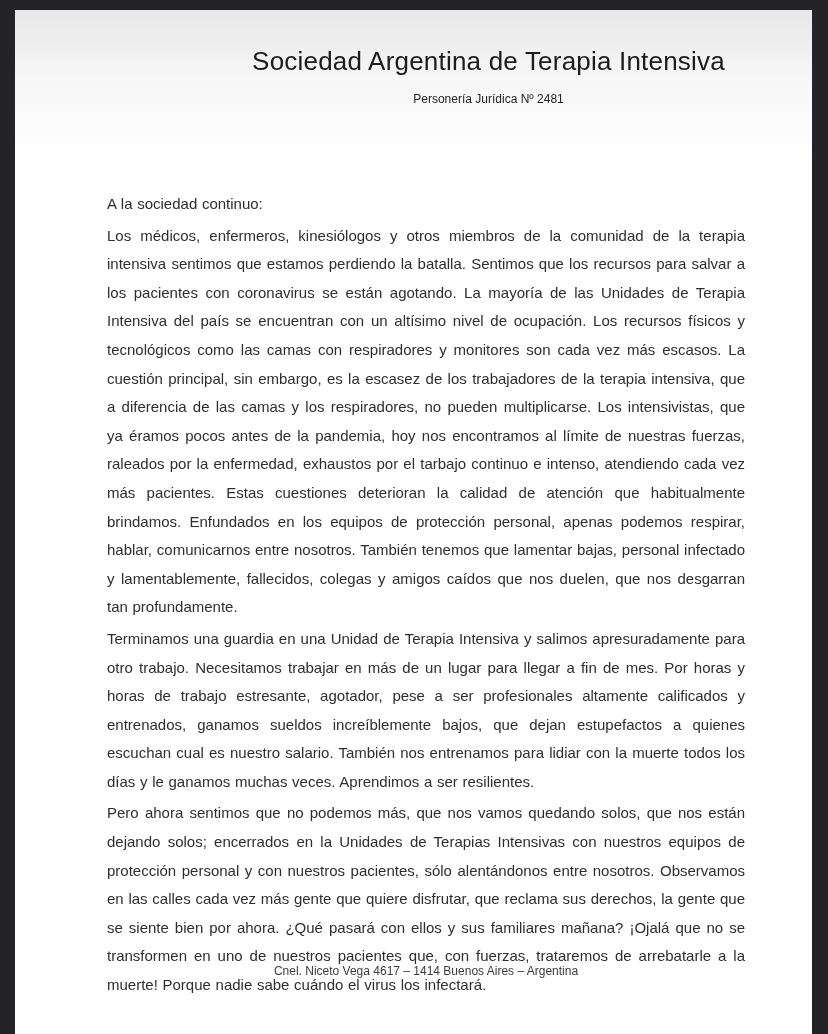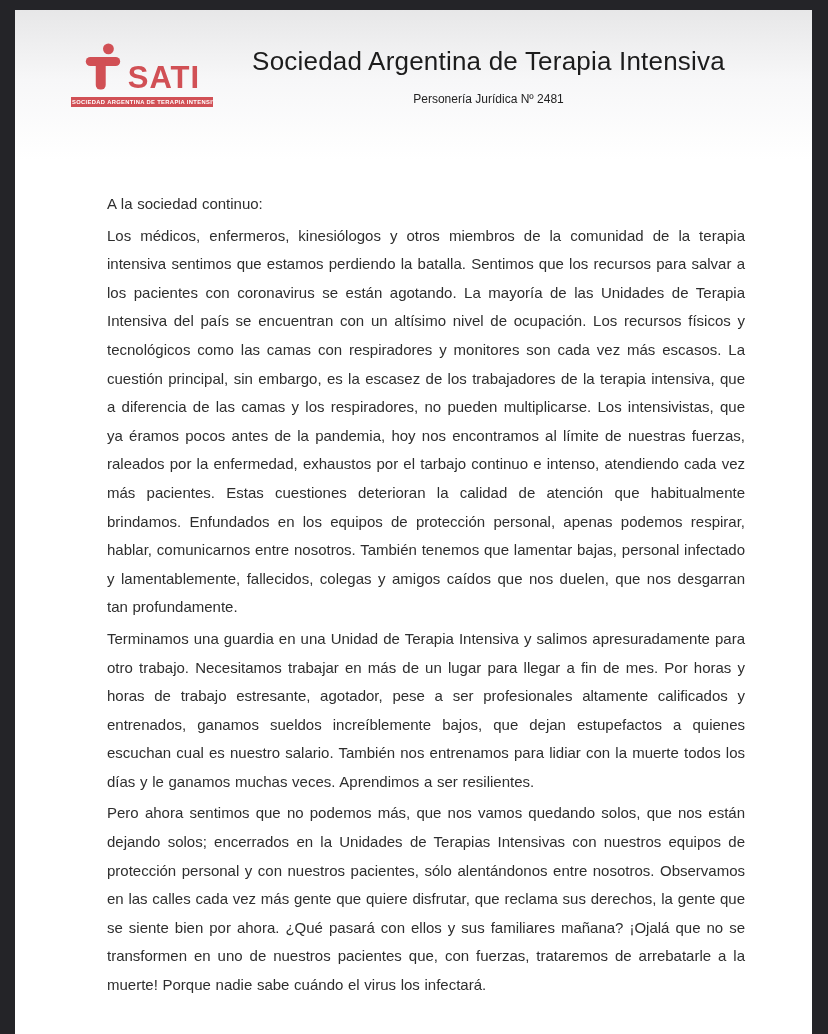--- a/index.html
+++ b/index.html
@@ -86,42 +86,30 @@
     text-decoration:underline;
     cursor:pointer;
   }
 </style>
 </head>
 <body>
 
 <div class="page">
 
   <div class="header">
-    <div class="logo">
-      <div class="logo-top">
-        <span>
-          <svg viewBox="0 0 42 52" width="38" height="48" aria-hidden="true">
-            <circle cx="27" cy="7" r="6" fill="var(--brand)"></circle>
-            <rect x="2" y="16" width="38" height="10" rx="5" fill="var(--brand)"></rect>
-            <rect x="13" y="16" width="11" height="36" rx="5" fill="var(--brand)"></rect>
-          </svg>
-        </span>
-        <span class="logo-sati">SATI</span>
-      </div>
-      <div class="logo-banner">SOCIEDAD ARGENTINA DE TERAPIA INTENSIVA</div>
-    </div>
     <div class="header-titles">
       <h1 class="doc-title">Sociedad Argentina de Terapia Intensiva</h1>
       <div class="doc-subtitle">Personería Jurídica Nº 2481</div>
     </div>
   </div>
 
   <div class="letter">
     <p>A la sociedad continuo:</p>
     <p>Los médicos, enfermeros, kinesiólogos y otros miembros de la comunidad de la terapia intensiva sentimos que estamos perdiendo la batalla. Sentimos que los recursos para salvar a los pacientes con coronavirus se están agotando. La mayoría de las Unidades de Terapia Intensiva del país se encuentran con un altísimo nivel de ocupación. Los recursos físicos y tecnológicos como las camas con respiradores y monitores son cada vez más escasos. La cuestión principal, sin embargo, es la escasez de los trabajadores de la terapia intensiva, que a diferencia de las camas y los respiradores, no pueden multiplicarse. Los intensivistas, que ya éramos pocos antes de la pandemia, hoy nos encontramos al límite de nuestras fuerzas, raleados por la enfermedad, exhaustos por el tarbajo continuo e intenso, atendiendo cada vez más pacientes. Estas cuestiones deterioran la calidad de atención que habitualmente brindamos. Enfundados en los equipos de protección personal, apenas podemos respirar, hablar, comunicarnos entre nosotros. También tenemos que lamentar bajas, personal infectado y lamentablemente, fallecidos, colegas y amigos caídos que nos duelen, que nos desgarran tan profundamente.</p>
     <p>Terminamos una guardia en una Unidad de Terapia Intensiva y salimos apresuradamente para otro trabajo. Necesitamos trabajar en más de un lugar para llegar a fin de mes. Por horas y horas de trabajo estresante, agotador, pese a ser profesionales altamente calificados y entrenados, ganamos sueldos increíblemente bajos, que dejan estupefactos a quienes escuchan cual es nuestro salario. También nos entrenamos para lidiar con la muerte todos los días y le ganamos muchas veces. Aprendimos a ser resilientes.</p>
     <p>Pero ahora sentimos que no podemos más, que nos vamos quedando solos, que nos están dejando solos; encerrados en la Unidades de Terapias Intensivas con nuestros equipos de protección personal y con nuestros pacientes, sólo alentándonos entre nosotros. Observamos en las calles cada vez más gente que quiere disfrutar, que reclama sus derechos, la gente que se siente bien por ahora. ¿Qué pasará con ellos y sus familiares mañana? ¡Ojalá que no se transformen en uno de nuestros pacientes que, con fuerzas, trataremos de arrebatarle a la muerte! Porque nadie sabe cuándo el virus los infectará.</p>
   </div>
 
   <div class="footer">
+    <div>Cnel. Niceto Vega 4617 – 1414 Buenos Aires – Argentina</div>
   </div>
 
 </div>
 
 </body></html>

